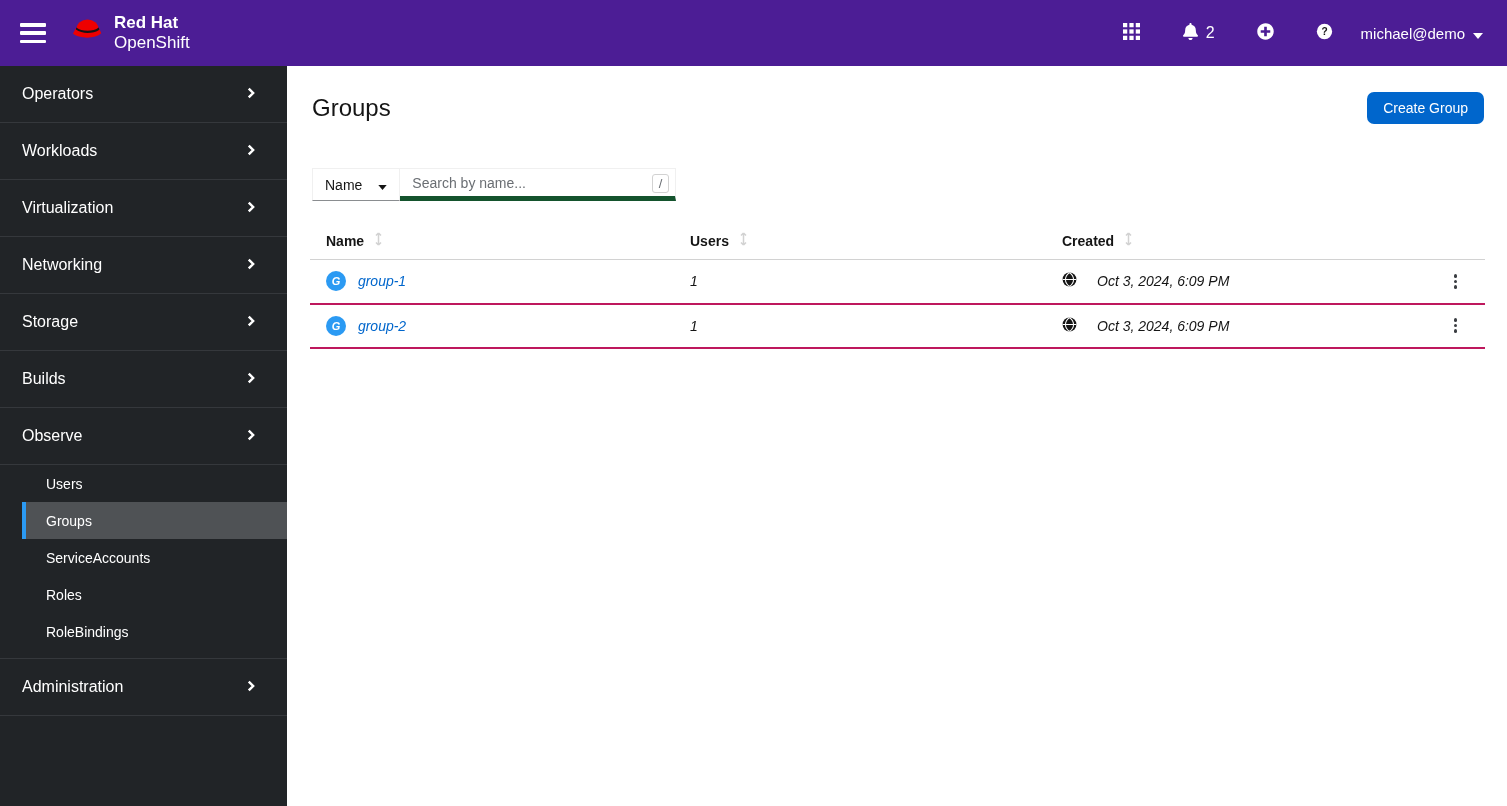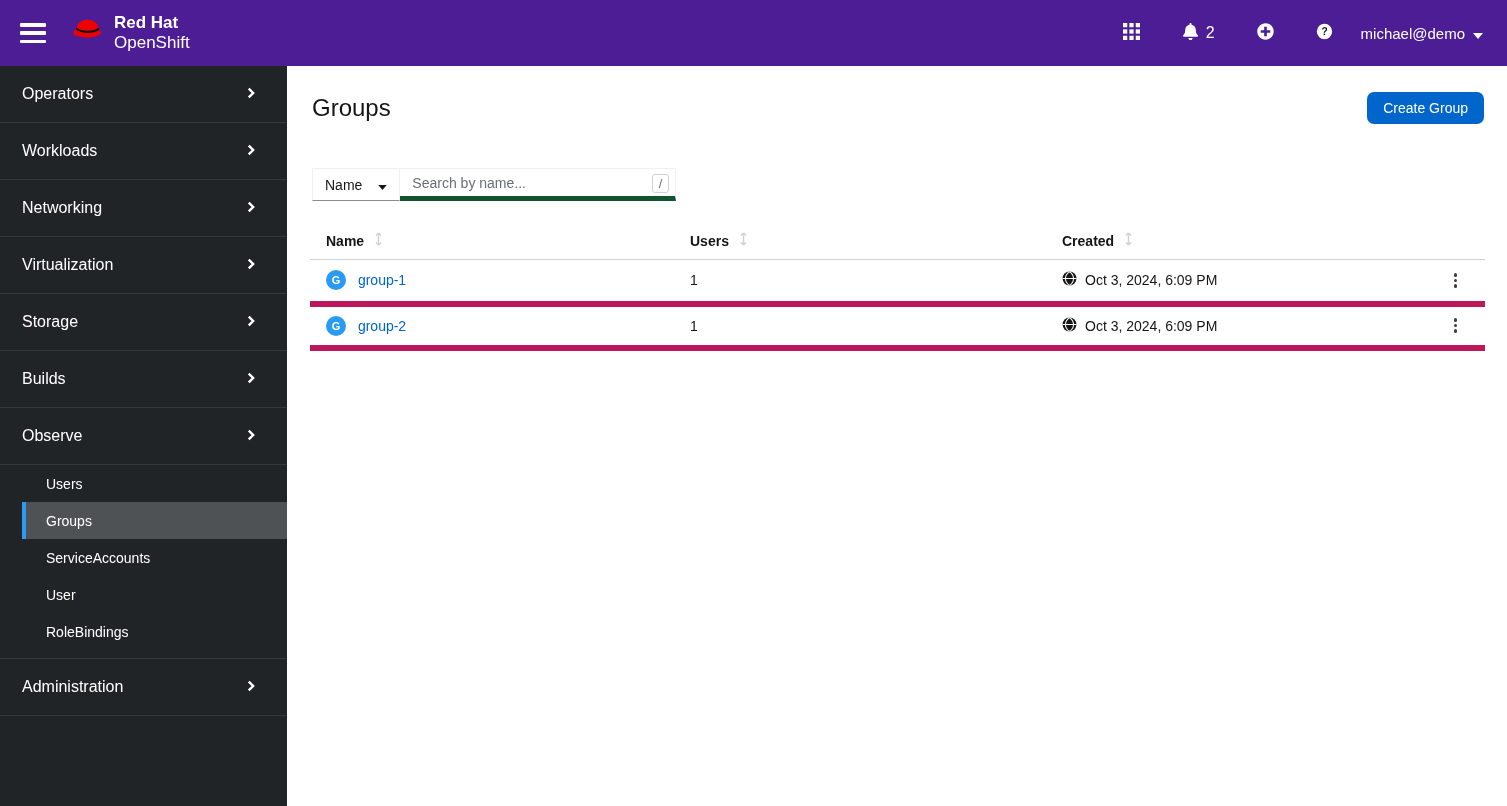--- a/index.html
+++ b/index.html
@@ -54,28 +54,28 @@
   .search-input::placeholder { color:#6a6e73; }
   .kbd-hint { position:absolute; right:7px; top:6px; border:1px solid #d2d2d2;
     border-radius:3px; color:#6a6e73; font-size:13px; padding:1px 6px; background:#fff; }
 
   .groups-table { border-collapse:collapse; table-layout:fixed;
     margin:21px 22px 0 23px; width:1175px; }
   .groups-table th { text-align:left; font-size:14px; font-weight:bold; color:#151515;
     padding:10px 8px; border-bottom:1px solid #d2d2d2; }
   .groups-table th:first-child, .groups-table td:first-child { padding-left:16px; }
   .groups-table td { font-size:14px; color:#151515; height:44px; padding:0 8px;
-    border-bottom:6px solid #be185d; vertical-align:middle; }
+    border-bottom:2px solid #be185d; vertical-align:middle;font-style:italic; }
   .sort-btn { background:none; border:none; cursor:pointer; display:inline-flex;
     align-items:center; gap:10px; font:inherit; font-weight:bold; color:#151515; padding:0; }
   .group-badge { display:inline-flex; width:20px; height:20px; border-radius:50%;
     background:#2b9af3; color:#fff; font-size:11px; font-weight:bold;
     align-items:center; justify-content:center; margin-right:8px; vertical-align:middle; }
   .row-link { color:#0066cc; text-decoration:none; vertical-align:middle; }
-  .created-cell { display:flex; align-items:center; gap:8px; }
+  .created-cell { display:flex; align-items:center; gap:20px; }
   .kebab-btn { background:none; border:none; cursor:pointer; display:block; margin:0 auto;
     padding:4px 8px; }
   .kebab-btn span { display:block; width:3.5px; height:3.5px; border-radius:50%;
     background:#3a3d41; margin:2px auto; }
   .actions-col { text-align:center; }
 </style>
 </head>
 <body>
 
 <header class="masthead">
@@ -159,29 +159,29 @@
   <div class="nav-section">
     <button class="nav-item">
       <span>Workloads</span>
       <span><svg width="11" height="12" viewBox="0 0 10 10">
             <path d="M2.5 1l4 4-4 4" stroke="#fff" stroke-width="2.2" fill="none"></path>
           </svg></span>
     </button>
   </div>
   <div class="nav-section">
     <button class="nav-item">
+      <span>Virtualization</span>
+      <span><svg width="11" height="12" viewBox="0 0 10 10">
+            <path d="M2.5 1l4 4-4 4" stroke="#fff" stroke-width="2.2" fill="none"></path>
+          </svg></span>
+    </button>
+  </div>
+  <div class="nav-section">
+    <button class="nav-item">
       <span>Networking</span>
-      <span><svg width="11" height="12" viewBox="0 0 10 10">
-            <path d="M2.5 1l4 4-4 4" stroke="#fff" stroke-width="2.2" fill="none"></path>
-          </svg></span>
-    </button>
-  </div>
-  <div class="nav-section">
-    <button class="nav-item">
-      <span>Virtualization</span>
       <span><svg width="11" height="12" viewBox="0 0 10 10">
             <path d="M2.5 1l4 4-4 4" stroke="#fff" stroke-width="2.2" fill="none"></path>
           </svg></span>
     </button>
   </div>
   <div class="nav-section">
     <button class="nav-item">
       <span>Storage</span>
       <span><svg width="11" height="12" viewBox="0 0 10 10">
             <path d="M2.5 1l4 4-4 4" stroke="#fff" stroke-width="2.2" fill="none"></path>
@@ -202,21 +202,21 @@
       <span><svg width="11" height="12" viewBox="0 0 10 10">
             <path d="M2.5 1l4 4-4 4" stroke="#fff" stroke-width="2.2" fill="none"></path>
           </svg></span>
     </button>
   </div>
   <div class="nav-section">
     <ul class="subnav">
       <li class="subnav-item">Users</li>
       <li class="subnav-item current">Groups</li>
       <li class="subnav-item">ServiceAccounts</li>
-      <li class="subnav-item">User</li>
+      <li class="subnav-item">Roles</li>
       <li class="subnav-item">RoleBindings</li>
     </ul>
   </div>
   <div class="nav-section">
     <button class="nav-item">
       <span>Administration</span>
       <span><svg width="11" height="12" viewBox="0 0 10 10">
             <path d="M2.5 1l4 4-4 4" stroke="#fff" stroke-width="2.2" fill="none"></path>
           </svg></span>
     </button>

